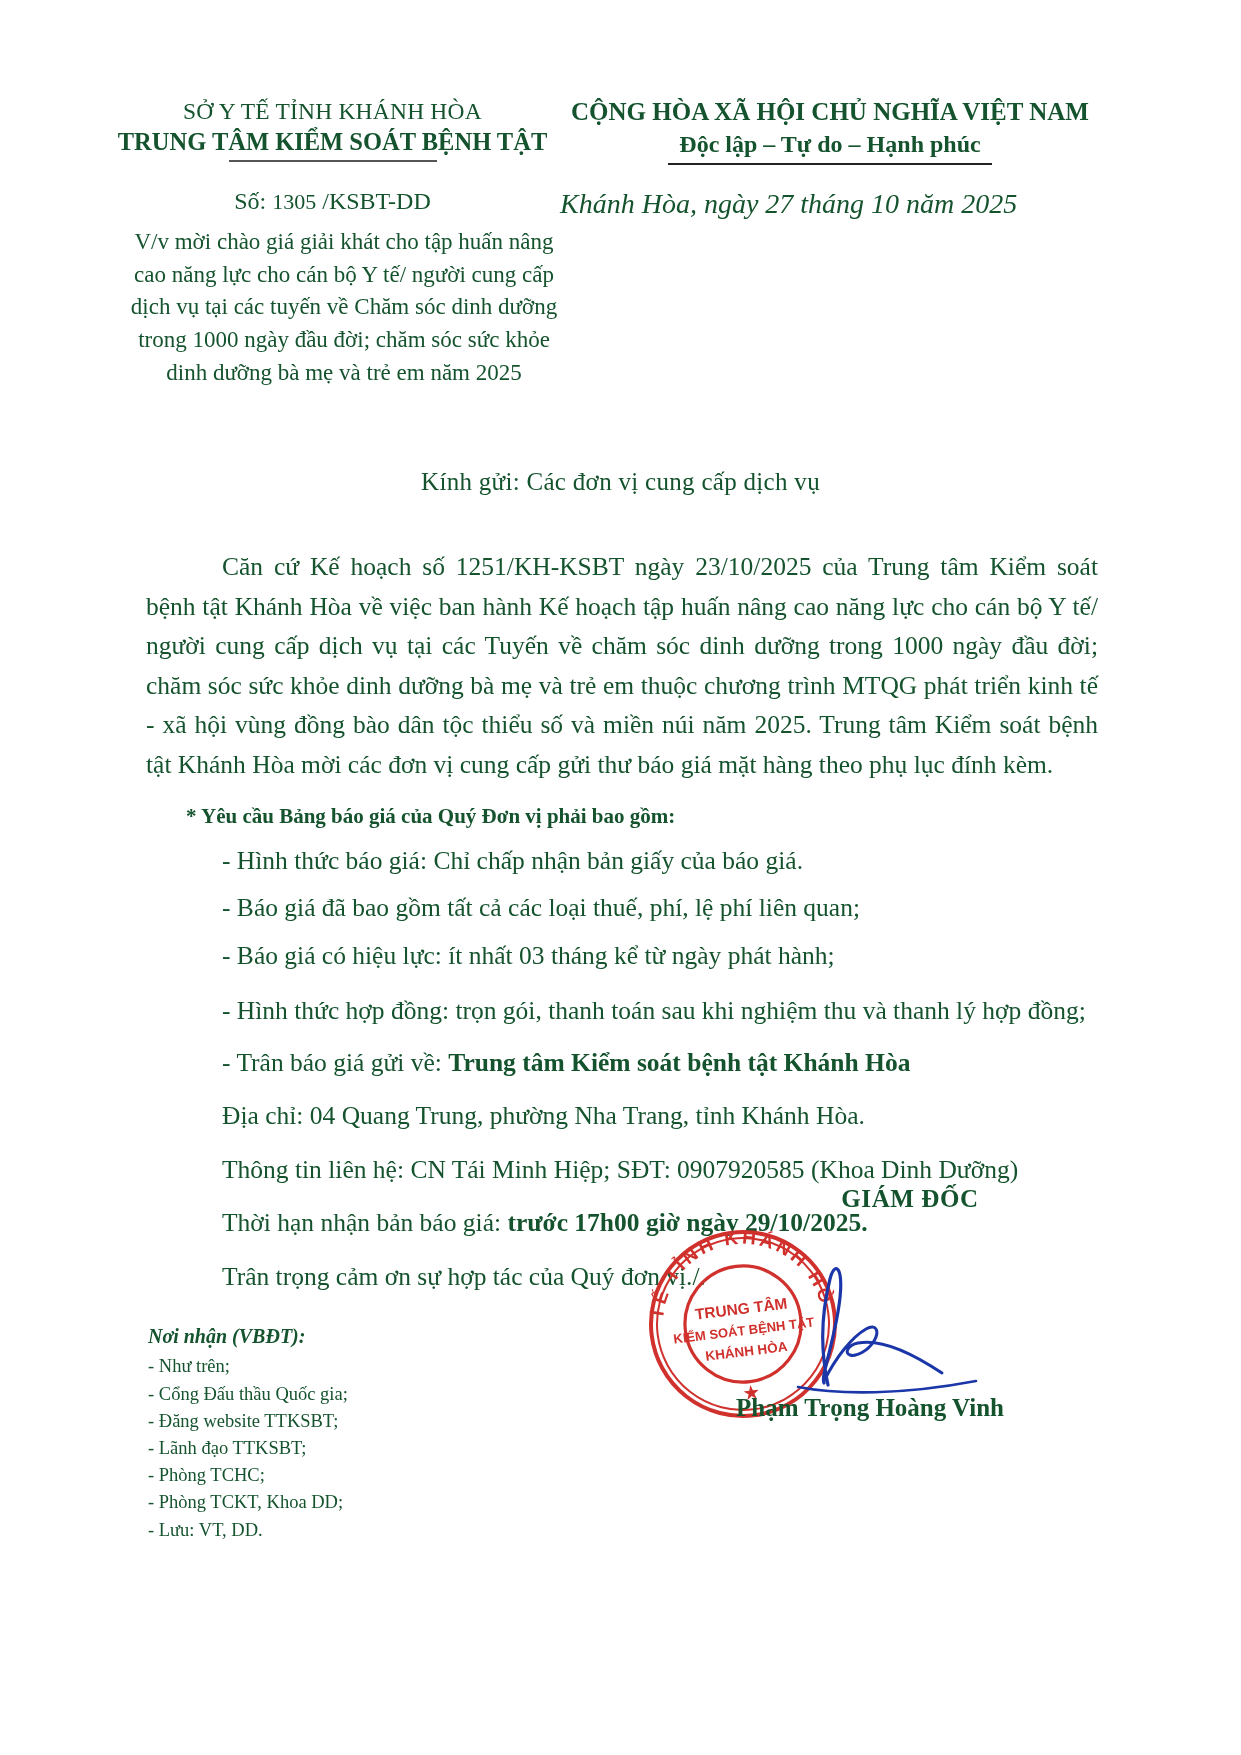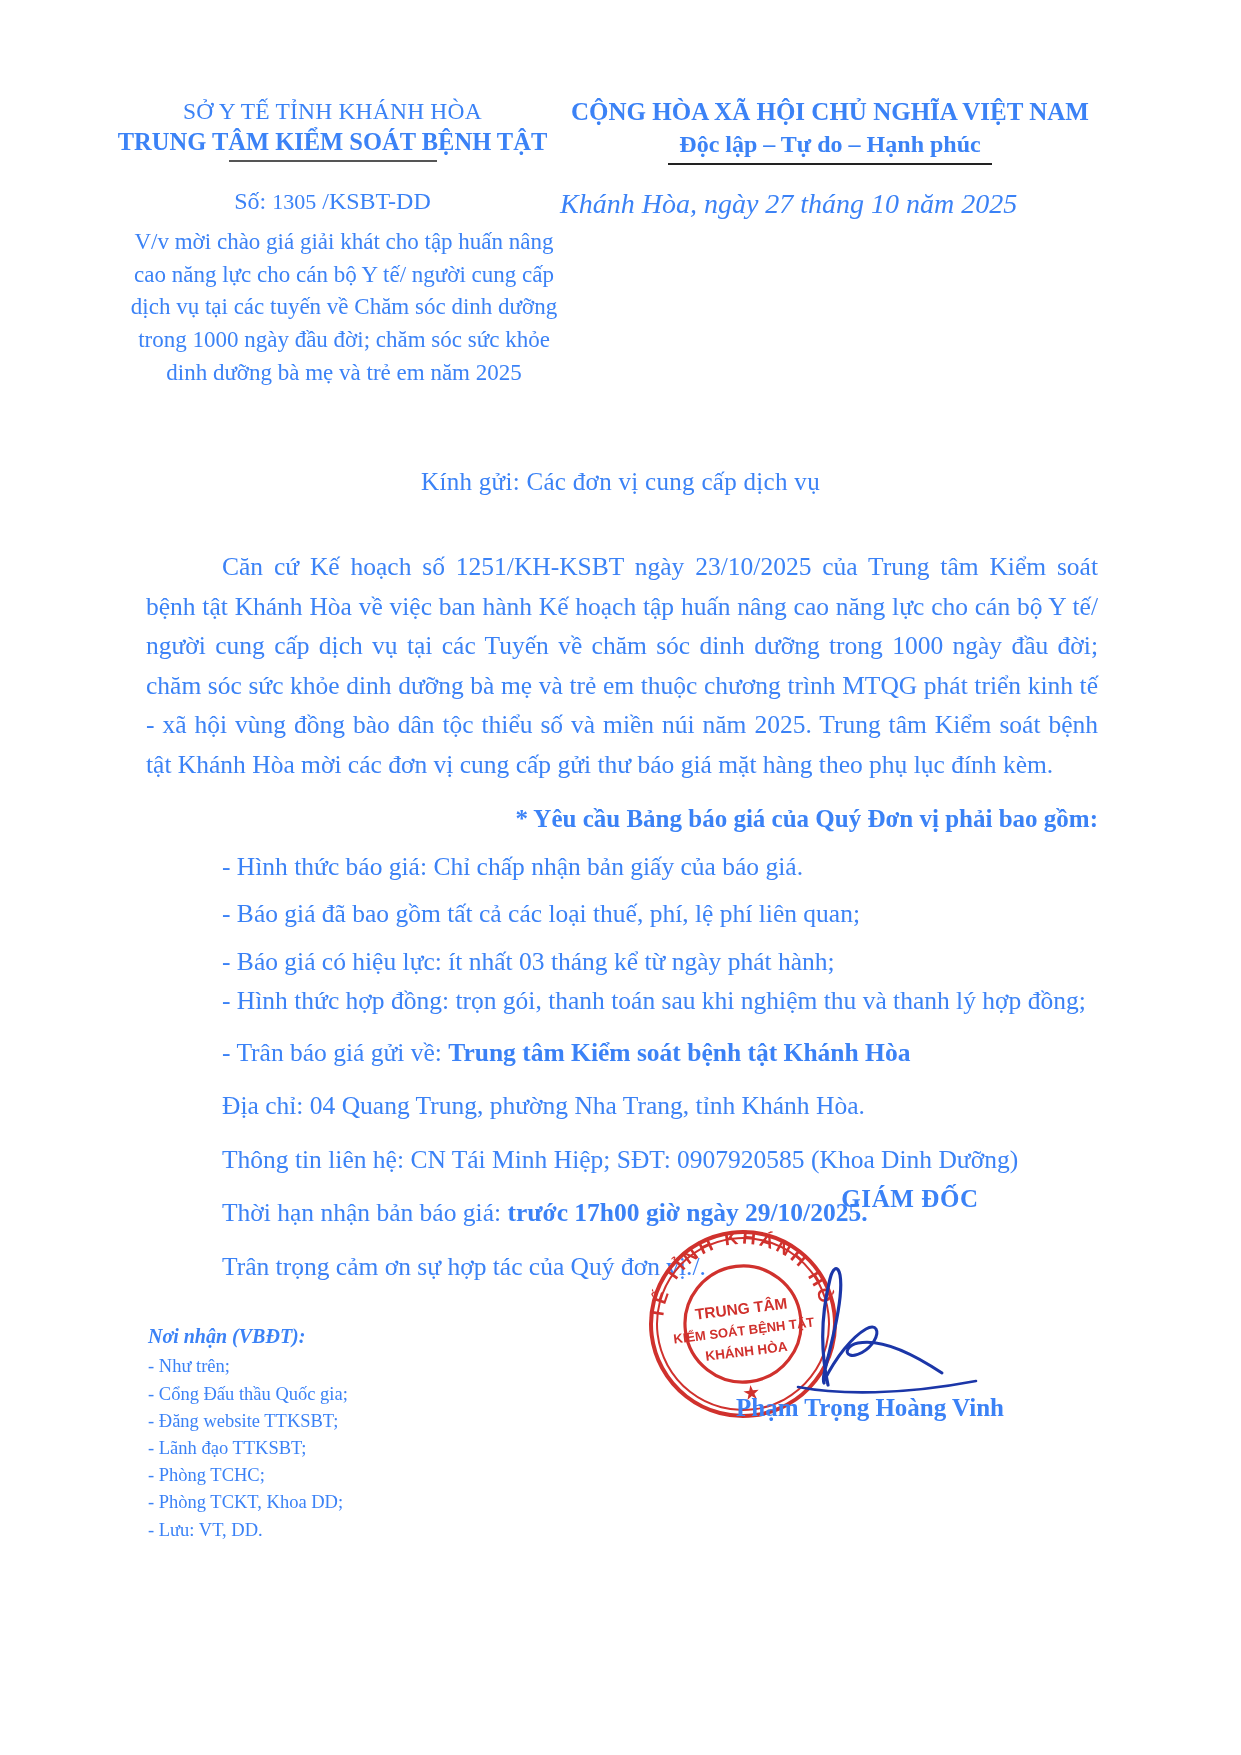--- a/index.html
+++ b/index.html
@@ -7,21 +7,21 @@
     margin: 0;
     padding: 0;
     background: #ffffff;
   }
   .page {
     position: relative;
     width: 1241px;
     height: 1755px;
     background: #ffffff;
     font-family: "Liberation Serif", "DejaVu Serif", serif;
-    color: #3b82f6;
+    color: #14532d;
     overflow: hidden;
   }
 
   
   .header {
     position: absolute;
     top: 96px;
     left: 0;
     width: 1241px;
     display: flex;
@@ -131,32 +131,31 @@
     font-size: 25.5px;
     line-height: 1.55;
   }
   .para-justify {
     text-align: justify;
     text-align-last: left;
     text-indent: 76px;
   }
   .req-head {
     font-weight: bold;
-    font-size: 25px;
+    font-size: 21px;
     margin-top: 16px;
-    margin-left: 76px;
-    text-align: right;
+    margin-left: 40px;
   }
   .bullet {
     margin-top: 8px;
     margin-left: 76px;
     font-size: 25.5px;
   }
   .bullet-hang {
-    margin-top: 0;
+    margin-top: 16px;
     margin-left: 0;
     font-size: 25.5px;
     text-indent: 76px;
   }
   .tight {
     margin-top: 14px;
     margin-left: 76px;
     font-size: 25.5px;
   }
   .tight-first {

